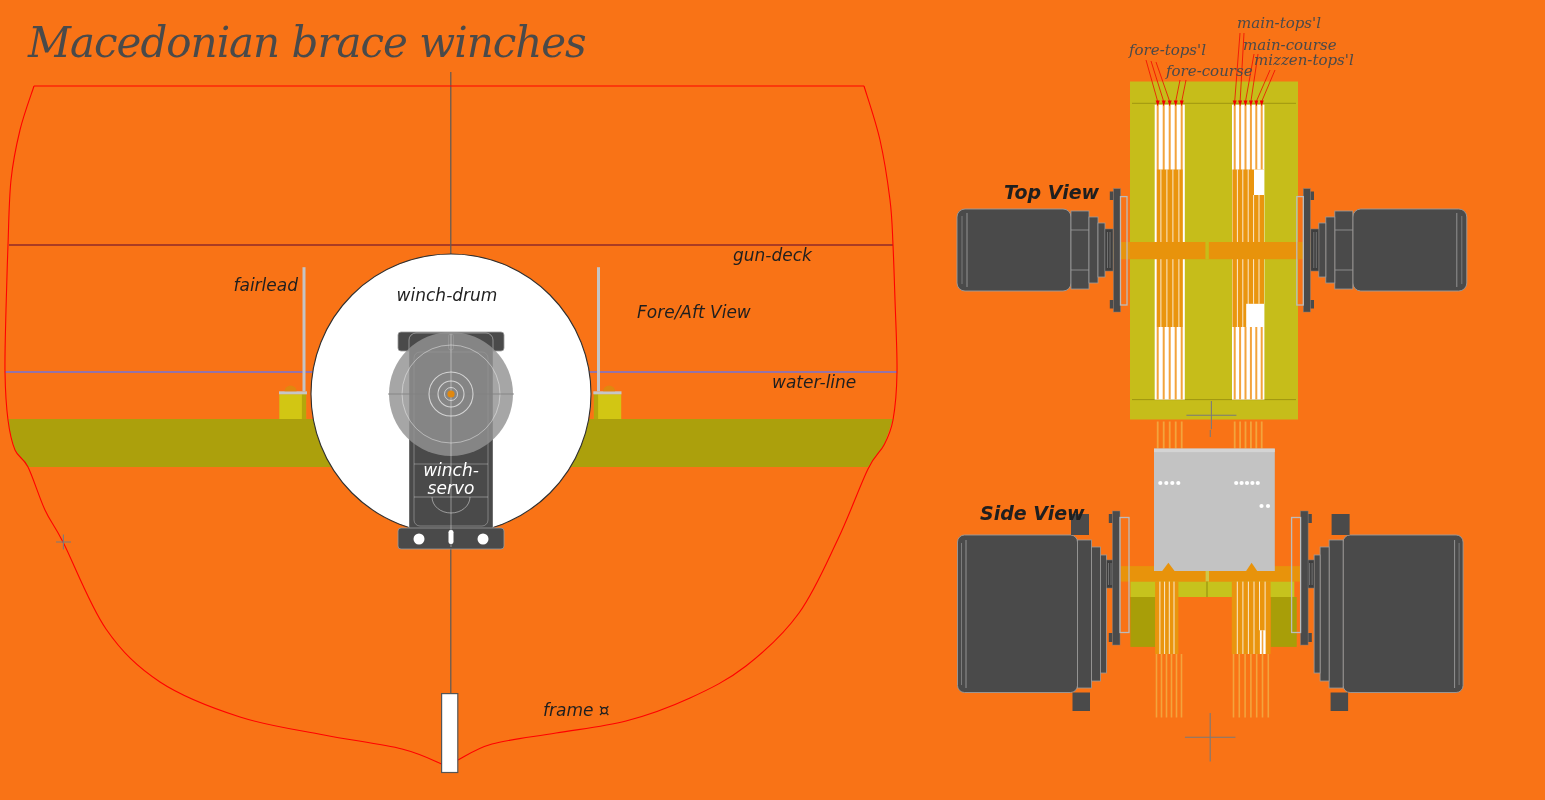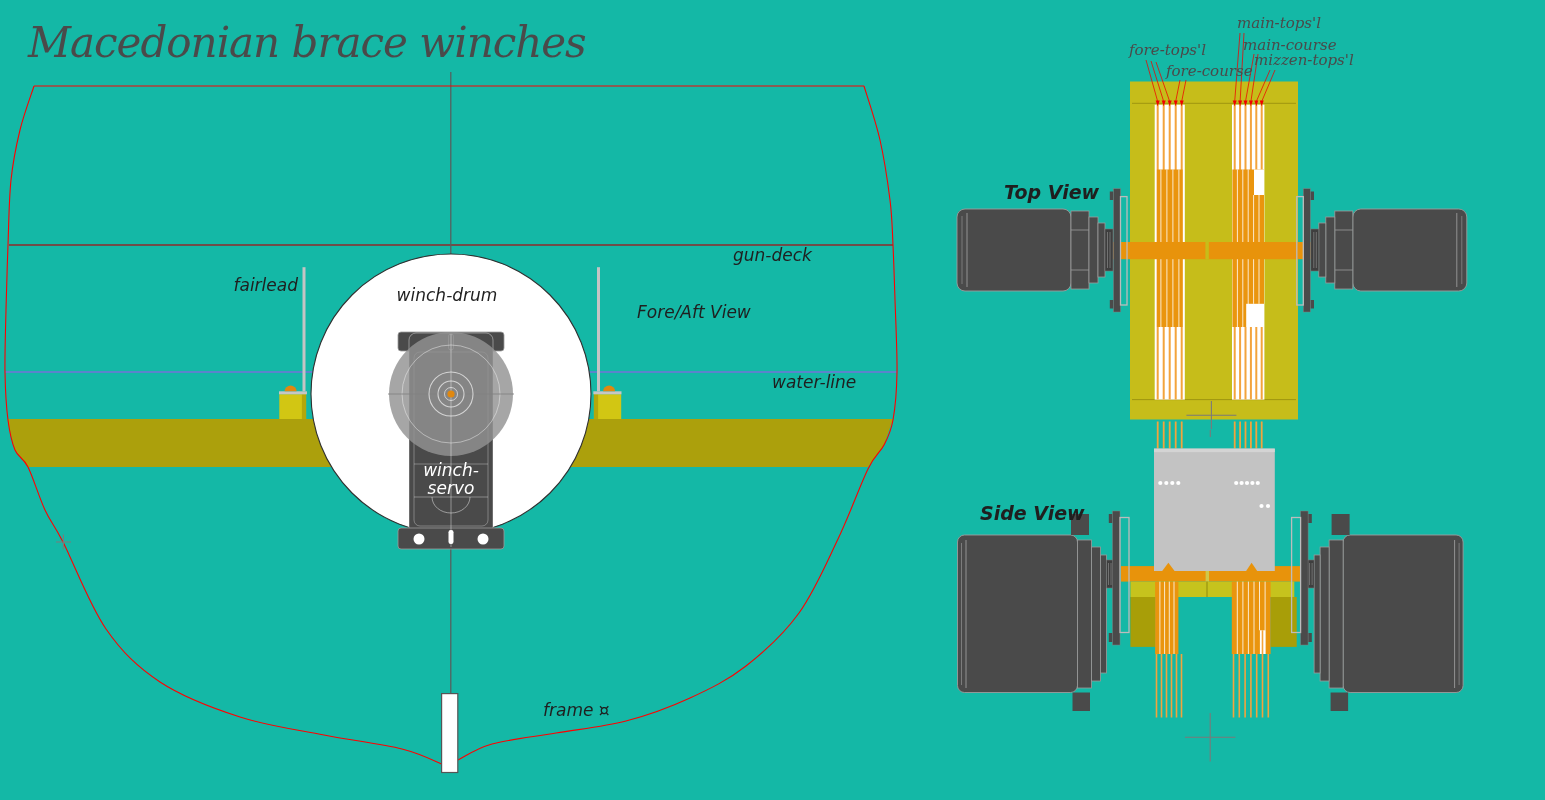--- a/index.html
+++ b/index.html
@@ -1,16 +1,16 @@
 <!DOCTYPE html>
 <html style="--hull-red: #ff0000; --gun-deck: #8f2a2a; --water-line: #7373d9; --band-olive: #aca00c; --block-bright: #d2c613; --block-bevel: #b4a70b; --cap-gray: #c6c6c6; --dome-orange: #e0880f; --board-yellow: #c6bd1a; --strip-bright: #c6c31d; --side-olive: #a89e08; --rope-thin: #f3a43c; --rope-wound: #ea950e; --drum-bar: #e8930b; --servo-dark: #4a4a4a; --servo-line: #9c9c9c; --plate-gray: #c3c3c3; --label-ink: #1f1f1f; --script-ink: #4a4a4a; --title-ink: #4a4a4a; --leader-red: #f00000; --centerline: #5a5a5a; --fairlead-gray: #c4c4c4; --crosshair: #7a7a7a; --keel-outline: #555555;"><head>
 <meta charset="utf-8">
 <style>
   html,body{margin:0;padding:0;background:#ffffff;}
-  .stage{position:relative;width:1545px;height:800px;background:#14b8a6;overflow:hidden;}
+  .stage{position:relative;width:1545px;height:800px;background:#f97316;overflow:hidden;}
   svg{display:block;}
   .red-line{stroke:var(--hull-red);fill:none;stroke-width:1.1;}
   .gundeck{stroke:var(--gun-deck);stroke-width:1.5;fill:none;}
   .water{stroke:var(--water-line);stroke-width:1.7;fill:none;}
   .band{fill:var(--band-olive);}
   .block{fill:var(--block-bright);}
   .bevel{fill:var(--block-bevel);}
   .cap{fill:var(--cap-gray);}
   .dome{fill:var(--dome-orange);}
   .board{fill:var(--board-yellow);}

